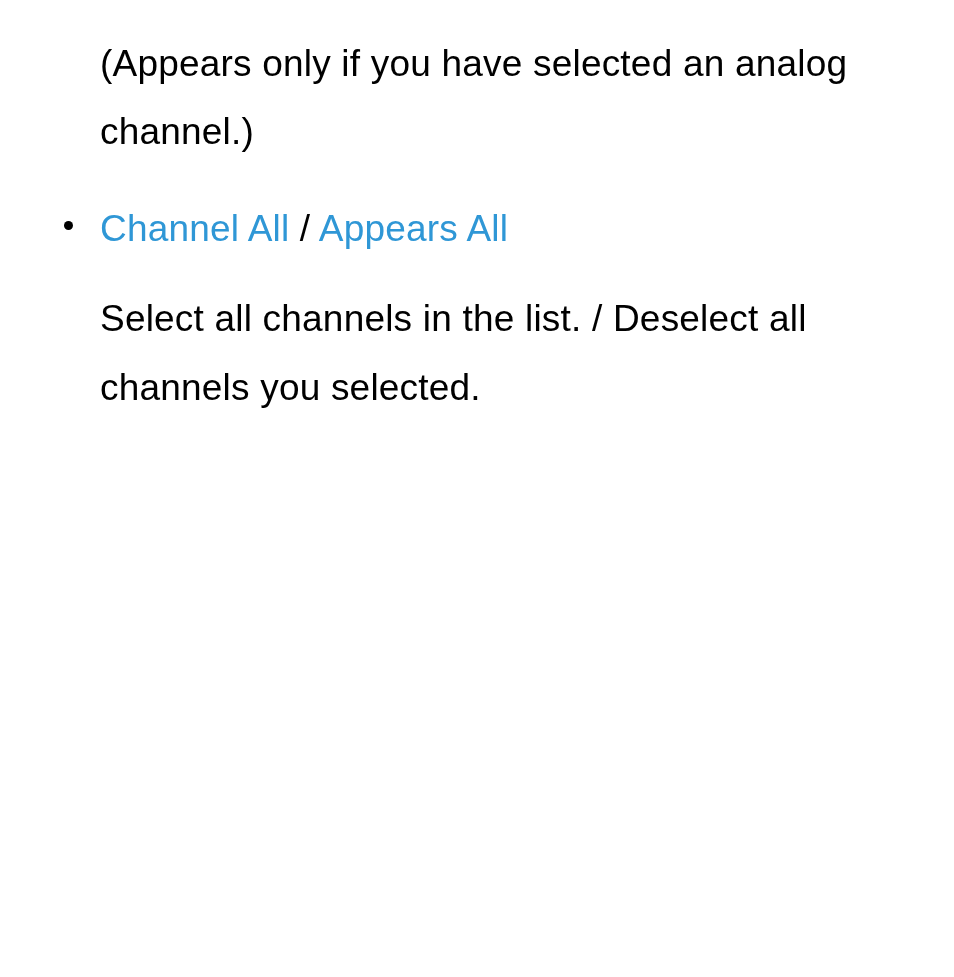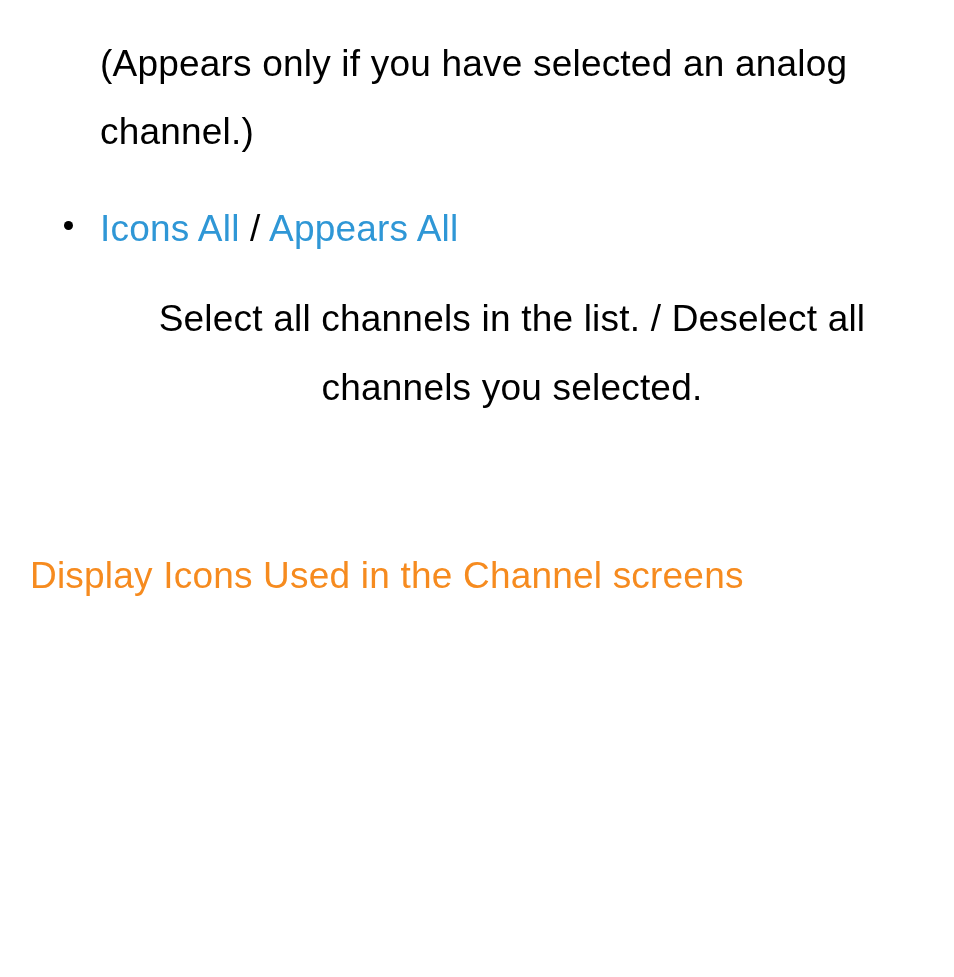--- a/index.html
+++ b/index.html
@@ -40,42 +40,40 @@
   }
   .link {
     color: #2f97d6;
   }
   .sep {
     color: #000;
   }
   .after-bullet {
     padding-left: 70px;
     margin-top: 22px;
-    text-align: center;
   }
   .section-heading {
     color: #f68b1f;
     font-size: 37px;
     margin-top: 120px;
     padding-left: 0;
   }
 </style>
 </head>
 <body>
 
 <div class="page">
 
   <div class="indent-block">
     <p class="para">(Appears only if you have selected an analog channel.)</p>
   </div>
 
   <div class="bullet-wrap">
     <span class="bullet-dot"></span>
-    <span class="link">Icons All</span><span class="sep"> / </span><span class="link">Appears All</span>
+    <span class="link">Channel All</span><span class="sep"> / </span><span class="link">Appears All</span>
   </div>
 
   <div class="after-bullet">
     <p class="para">Select all channels in the list. / Deselect all channels you selected.</p>
   </div>
 
-  <div class="section-heading">Display Icons Used in the Channel screens</div>
 
 </div>
 
 </body></html>

